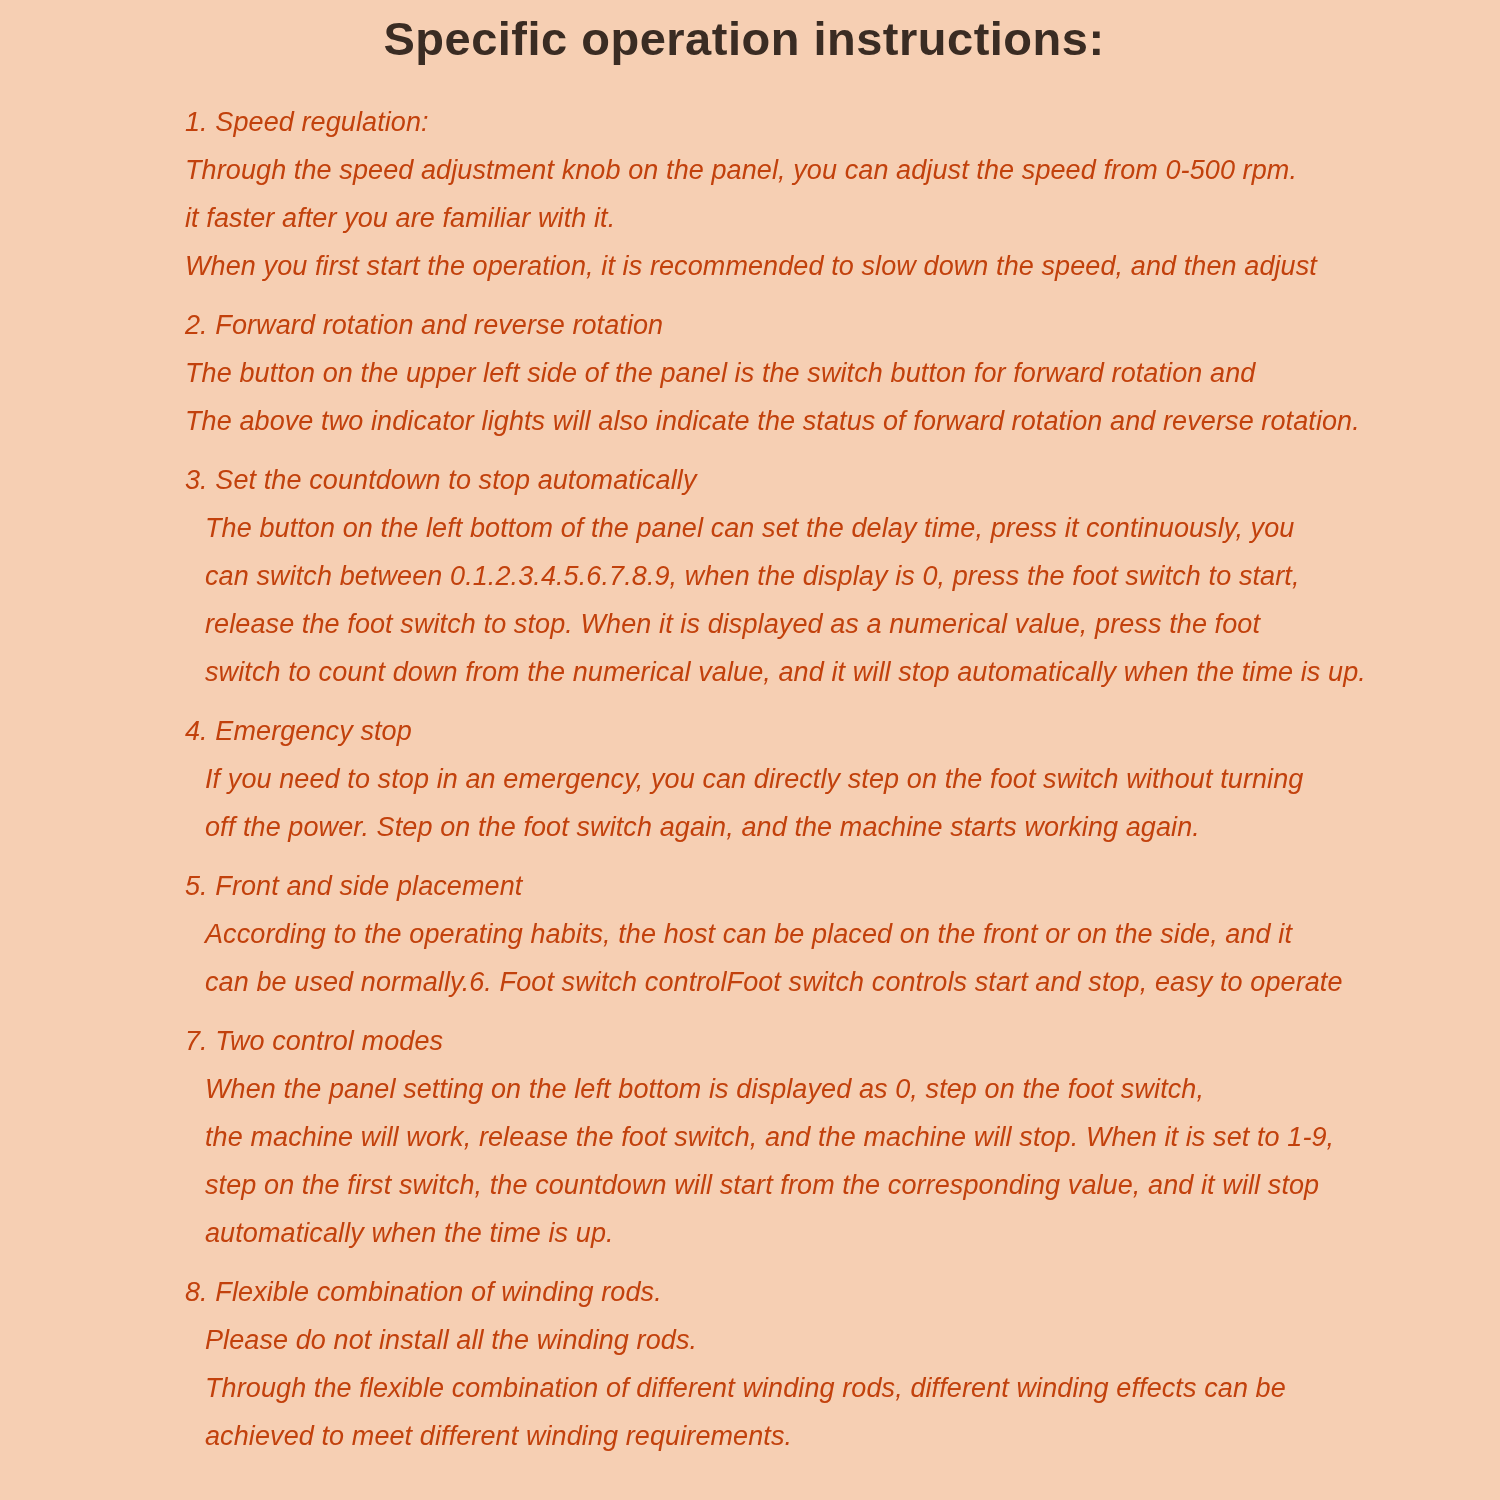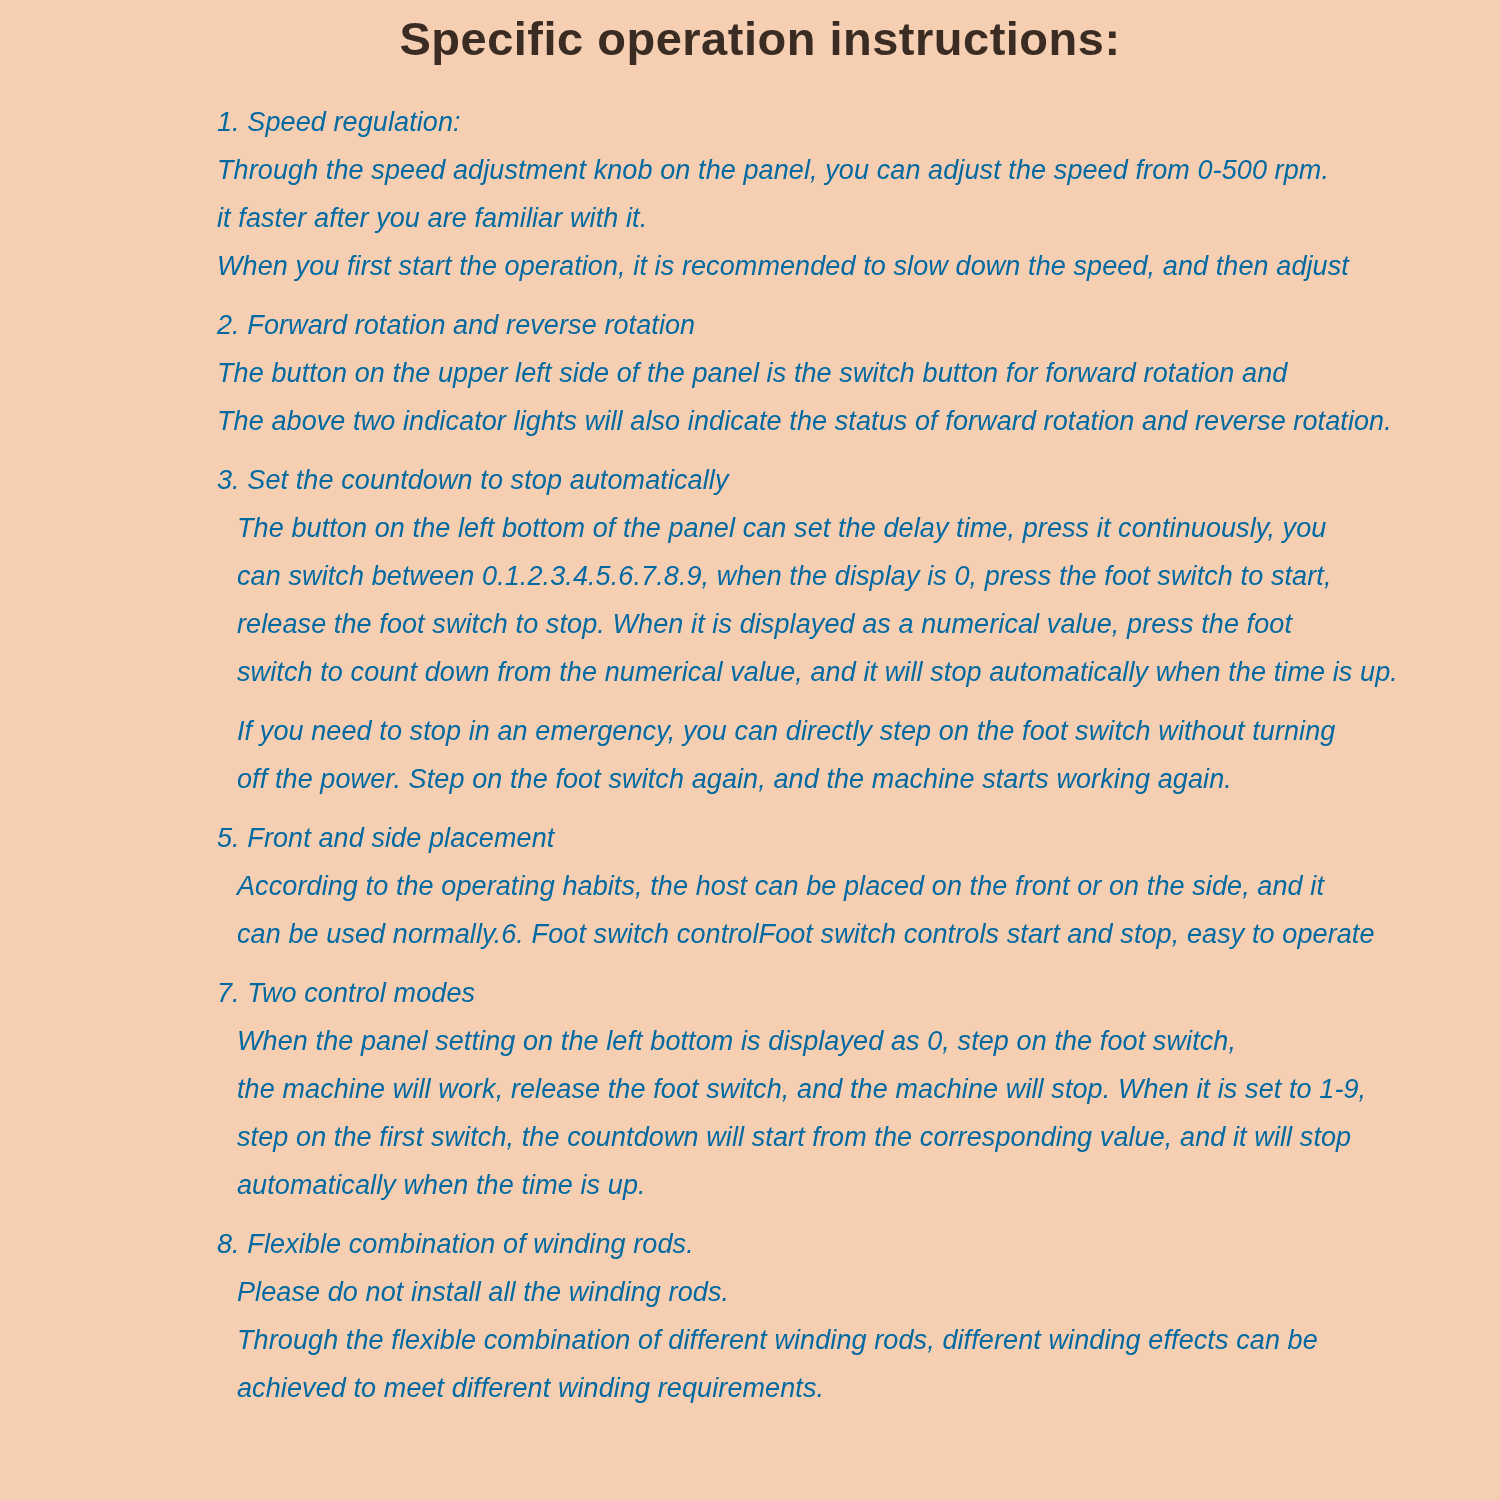--- a/index.html
+++ b/index.html
@@ -11,21 +11,20 @@
     height: 1500px;
     background: #f6cfb3;
     font-family: "Liberation Sans", sans-serif;
     overflow: hidden;
   }
   .page {
     width: 1488px;
     height: 1500px;
     box-sizing: border-box;
     padding-top: 10px;
-    padding-left: 32px;
   }
   .page-title {
     text-align: center;
     font-size: 47px;
     font-weight: bold;
     color: #3a2c23;
     letter-spacing: 0.5px;
     line-height: 58px;
     margin: 0 0 30px 0;
   }
@@ -34,21 +33,21 @@
     padding-left: 185px;
     padding-right: 50px;
   }
   .section {
     margin-bottom: 11px;
   }
   .section-heading,
   .section-line {
     font-style: italic;
     font-size: 27px;
-    color: #0369a1;
+    color: #c2410c;
     line-height: 48px;
     white-space: nowrap;
     letter-spacing: 0.1px;
   }
   .section.indented .section-line {
     padding-left: 20px;
   }
 </style>
 </head>
 <body>
@@ -69,20 +68,21 @@
         <div class="section-line">The above two indicator lights will also indicate the status of forward rotation and reverse rotation.</div>
       </div>
       <div class="section indented">
         <div class="section-heading">3. Set the countdown to stop automatically</div>
         <div class="section-line">The button on the left bottom of the panel can set the delay time, press it continuously, you</div>
         <div class="section-line">can switch between 0.1.2.3.4.5.6.7.8.9, when the display is 0, press the foot switch to start,</div>
         <div class="section-line">release the foot switch to stop. When it is displayed as a numerical value, press the foot</div>
         <div class="section-line">switch to count down from the numerical value, and it will stop automatically when the time is up.</div>
       </div>
       <div class="section indented">
+        <div class="section-heading">4. Emergency stop</div>
         <div class="section-line">If you need to stop in an emergency, you can directly step on the foot switch without turning</div>
         <div class="section-line">off the power. Step on the foot switch again, and the machine starts working again.</div>
       </div>
       <div class="section indented">
         <div class="section-heading">5. Front and side placement</div>
         <div class="section-line">According to the operating habits, the host can be placed on the front or on the side, and it</div>
         <div class="section-line">can be used normally.6. Foot switch controlFoot switch controls start and stop, easy to operate</div>
       </div>
       <div class="section indented">
         <div class="section-heading">7. Two control modes</div>

